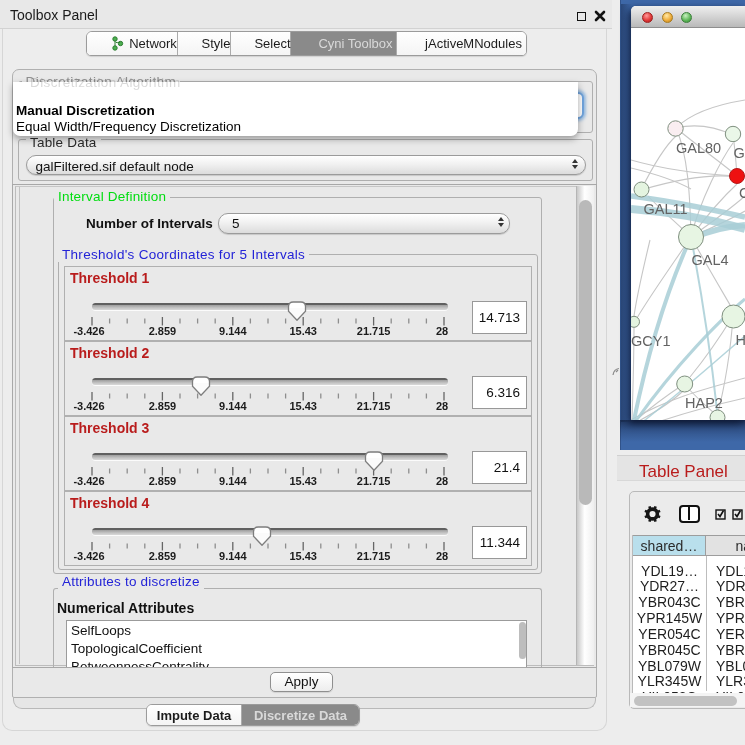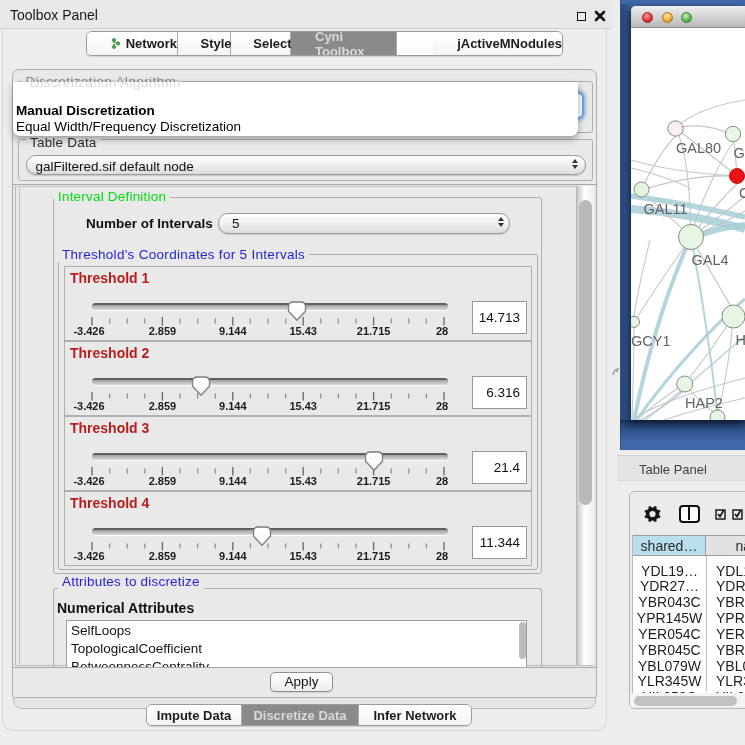--- a/index.html
+++ b/index.html
@@ -5,22 +5,22 @@
 * { margin:0; padding:0; box-sizing:border-box; }
 html,body { width:745px; height:745px; background:#ededed; font-family:"Liberation Sans", sans-serif; overflow:hidden; position:relative; }
 .abs { position:absolute; }
 
 #cwin { left:2px; top:0; width:605px; height:731px; background:#ededed; border:1px solid #d6d6d6; border-top:none; border-radius:0 0 10px 10px; }
 #titlebar { left:0; top:0; width:612px; height:29px; background:#e8e8e8; border-bottom:1px solid #d2d2d2; }
 #titlebar span { position:absolute; left:10px; top:7px; font-size:14px; color:#1a1a1a; }
 #winbox { left:577px; top:12px; width:9px; height:9px; border:1.6px solid #111; }
 
 #toptabs { left:86px; top:31px; height:25px; display:flex; border:1px solid #9b9b9b; border-radius:6px 6px 5px 5px; background:#fdfdfd; overflow:hidden; box-shadow:0 1px 1px rgba(0,0,0,0.12); }
-#toptabs .tab { font-size:13px; font-weight:bold; color:#1c1c1c; display:flex; align-items:center; justify-content:center; border-right:1px solid #ababab; background:linear-gradient(#ffffff,#f4f4f4);padding-left:24px; }
-#toptabs .tab:last-child { border-right:none;margin-left:36px; }
+#toptabs .tab { font-size:13px; font-weight:normal; color:#1c1c1c; display:flex; align-items:center; justify-content:center; border-right:1px solid #ababab; background:linear-gradient(#ffffff,#f4f4f4);padding-left:24px; }
+#toptabs .tab:last-child { border-right:none; }
 #toptabs .tab.sel { background:#8a8a8a; color:#d9d9d9; }
 
 #mainpanel { left:11.5px; top:69px; width:585.5px; height:629px; background:#e9e9e9; border:1px solid #b0b0b0; border-radius:7px 7px 2px 2px; }
 .group { position:absolute; border:1px solid #afafaf; border-radius:3px; }
 .gtitle { position:absolute; font-size:13.5px; letter-spacing:0.2px; background:#e9e9e9; padding:0 4px; line-height:14px; }
 .combo { position:absolute; border:1px solid #9b9b9b; border-radius:10px; background:linear-gradient(#ffffff,#f1f1f1 45%,#dcdcdc); box-shadow:0 1px 1px rgba(0,0,0,0.15); font-size:13.5px; color:#111; }
 .combo .ctext { position:absolute; left:8.5px; top:3px; }
 .stepper { position:absolute; width:8px; }
 .stepper .up { width:0; height:0; border-left:3.5px solid transparent; border-right:3.5px solid transparent; border-bottom:4.5px solid #333; margin-bottom:2.5px; }
 .stepper .dn { width:0; height:0; border-left:3.5px solid transparent; border-right:3.5px solid transparent; border-top:4.5px solid #333; }
@@ -49,21 +49,21 @@
 #popup .hint { position:absolute; left:0; right:0; top:5px; text-align:center; color:#b3b3b3; font-size:13px; font-weight:bold; }
 #popup .it1 { position:absolute; left:3px; top:21px; font-size:13.5px; font-weight:bold; color:#000; }
 #popup .it2 { position:absolute; left:3px; top:37px; font-size:13.5px; color:#000; }
 
 #netpanel { left:620px; top:0; width:125px; height:450px; background:#3e68a8; border-left:1px solid #31538a; }
 #netwin { left:631px; top:6px; width:114px; height:414px; background:#ffffff; border-radius:5px 0 0 0; box-shadow:-3px 4px 8px rgba(8,16,42,0.65), 0 2px 4px rgba(8,16,42,0.5); }
 #nettitle { left:631px; top:6px; width:114px; height:22px; background:linear-gradient(#efefef,#b9b9b9); border-bottom:1px solid #8e8e8e; border-radius:5px 0 0 0; }
 .tl { position:absolute; top:12px; width:11px; height:11px; border-radius:50%; }
 #netcanvas { left:631px; top:29px; width:114px; height:391px; overflow:hidden; background:#fff; }
 #tpbar { left:617px; top:455px; width:128px; height:26px; background:#e4e4e4; border-top:1px solid #d0d0d0; border-bottom:1px solid #d8d8d8; }
-#tpbar span { position:absolute; left:22px; top:6px; font-size:13px; color:#404040; }
+#tpbar span { position:absolute; left:22px; top:6px; font-size:17px; color:#b91c1c; }
 #tablepanel { left:629px; top:491px; width:130px; height:218px; background:#ebebeb; border:1px solid #b9b9b9; border-radius:5px; }
 #tblwrap { left:632px; top:535px; width:113px; height:158px; overflow:hidden; background:#fff; border-left:1px solid #b9b9b9; }
 .hcell { position:absolute; top:0; height:21px; font-size:14px; color:#2c2c2c; text-align:center; line-height:21px; border-right:1px solid #9d9d9d; border-top:1px solid #9d9d9d; border-bottom:1px solid #9d9d9d; }
 .trow { position:absolute; font-size:14px; color:#1e1e1e; white-space:nowrap; }
 #hsb { left:630px; top:693px; width:115px; height:14px; background:#f4f4f4; }
 #hsbthumb { left:634px; top:695.5px; width:103px; height:10px; background:#c2c2c2; border-radius:5px; }
 </style>
 </head>
 <body>
 <div class="abs" id="cwin"></div>
@@ -292,21 +292,20 @@
 <div class="abs" style="left:66px; top:620px; width:461px; height:47px; background:#fff; border:1px solid #9b9b9b; border-bottom:none; overflow:hidden;">
   <div style="font-size:13.5px; color:#111; padding:1px 0 0 4px; line-height:18.2px;">SelfLoops<br>TopologicalCoefficient<br>BetweennessCentrality</div>
   <div style="position:absolute; right:0.5px; top:1px; width:7px; height:37px; background:#bdbdbd; border-radius:4px;"></div>
 </div>
 
 <div class="abs" id="applybtn">Apply</div>
 
 <div class="abs" id="bottabs">
   <div class="tab" style="width:95px">Impute Data</div>
   <div class="tab sel" style="width:117px">Discretize Data</div>
-  <div class="tab" style="width:112px">Infer Network</div>
 </div>
 
 <div class="abs" id="netpanel"></div>
 <div class="abs" id="netwin"></div>
 <div class="abs" id="netcanvas">
   <svg width="114" height="391" viewBox="631 29 114 391">
     <g fill="none" stroke="#c6c6c6" stroke-width="1.1">
       <path d="M 745,100 C 708,106 688,116 676,128"></path>
       <path d="M 676,128 C 697,123 718,128 733,135"></path>
       <path d="M 676,128 C 688,155 690,195 691,237"></path>

